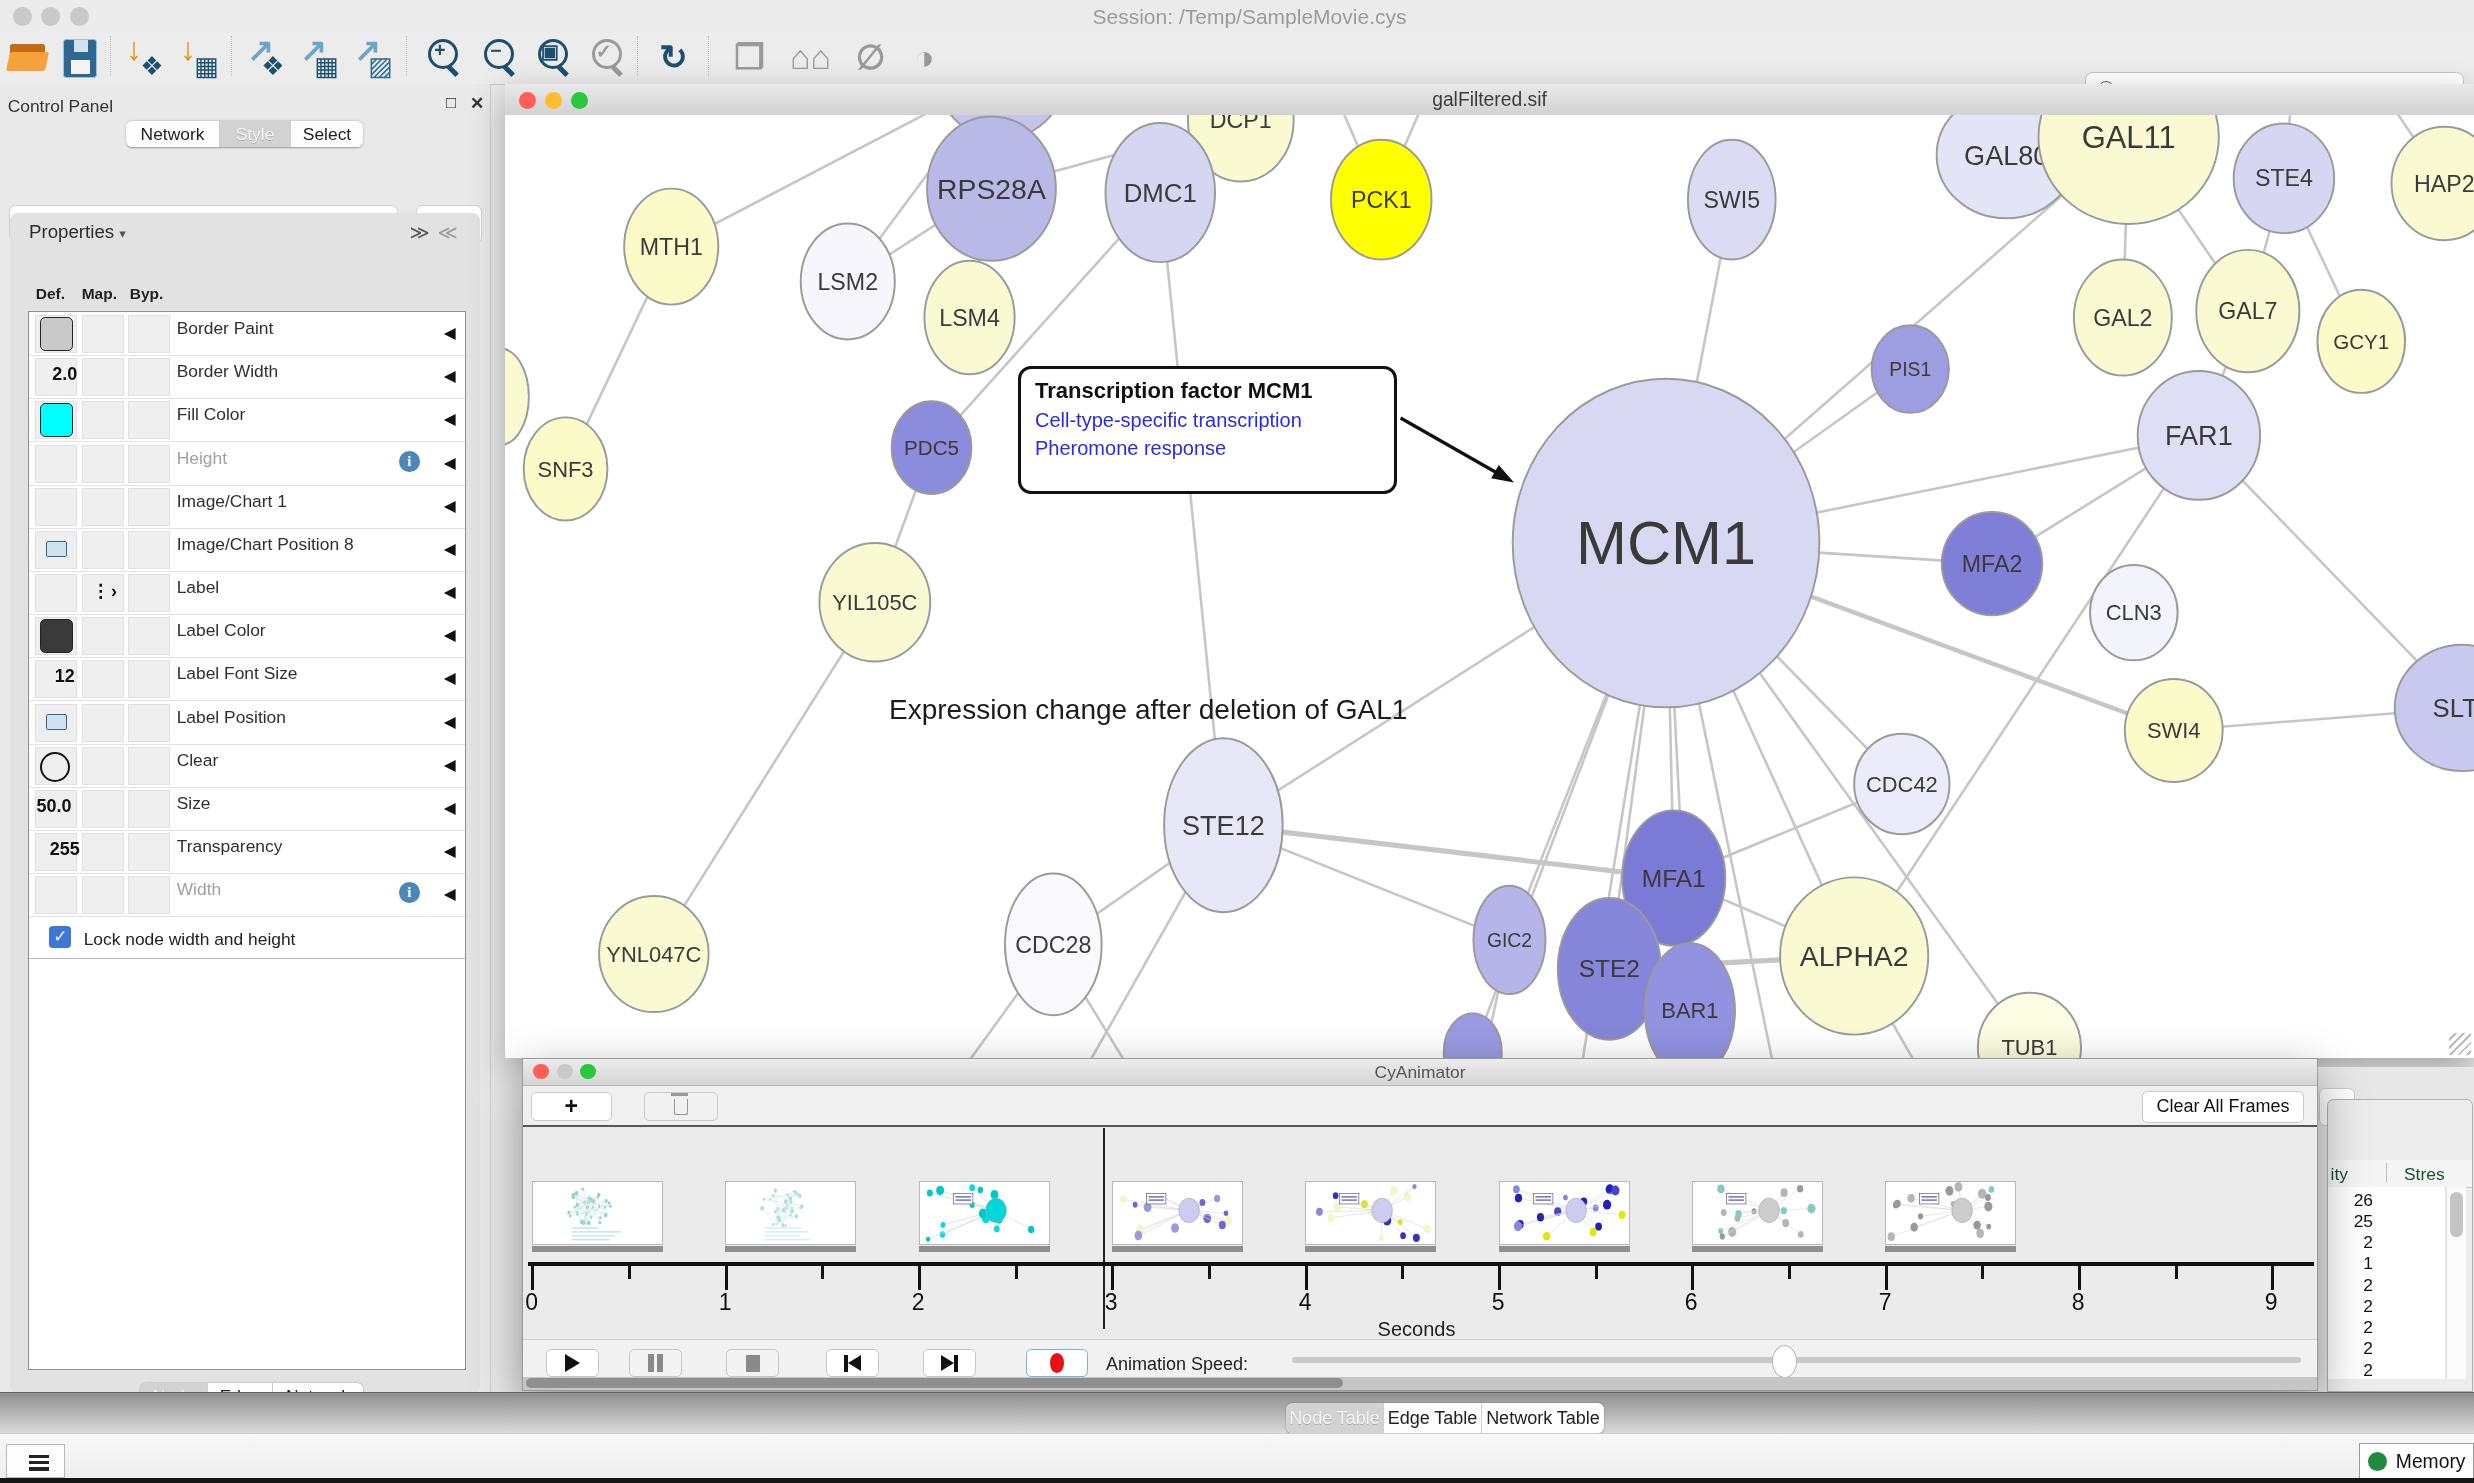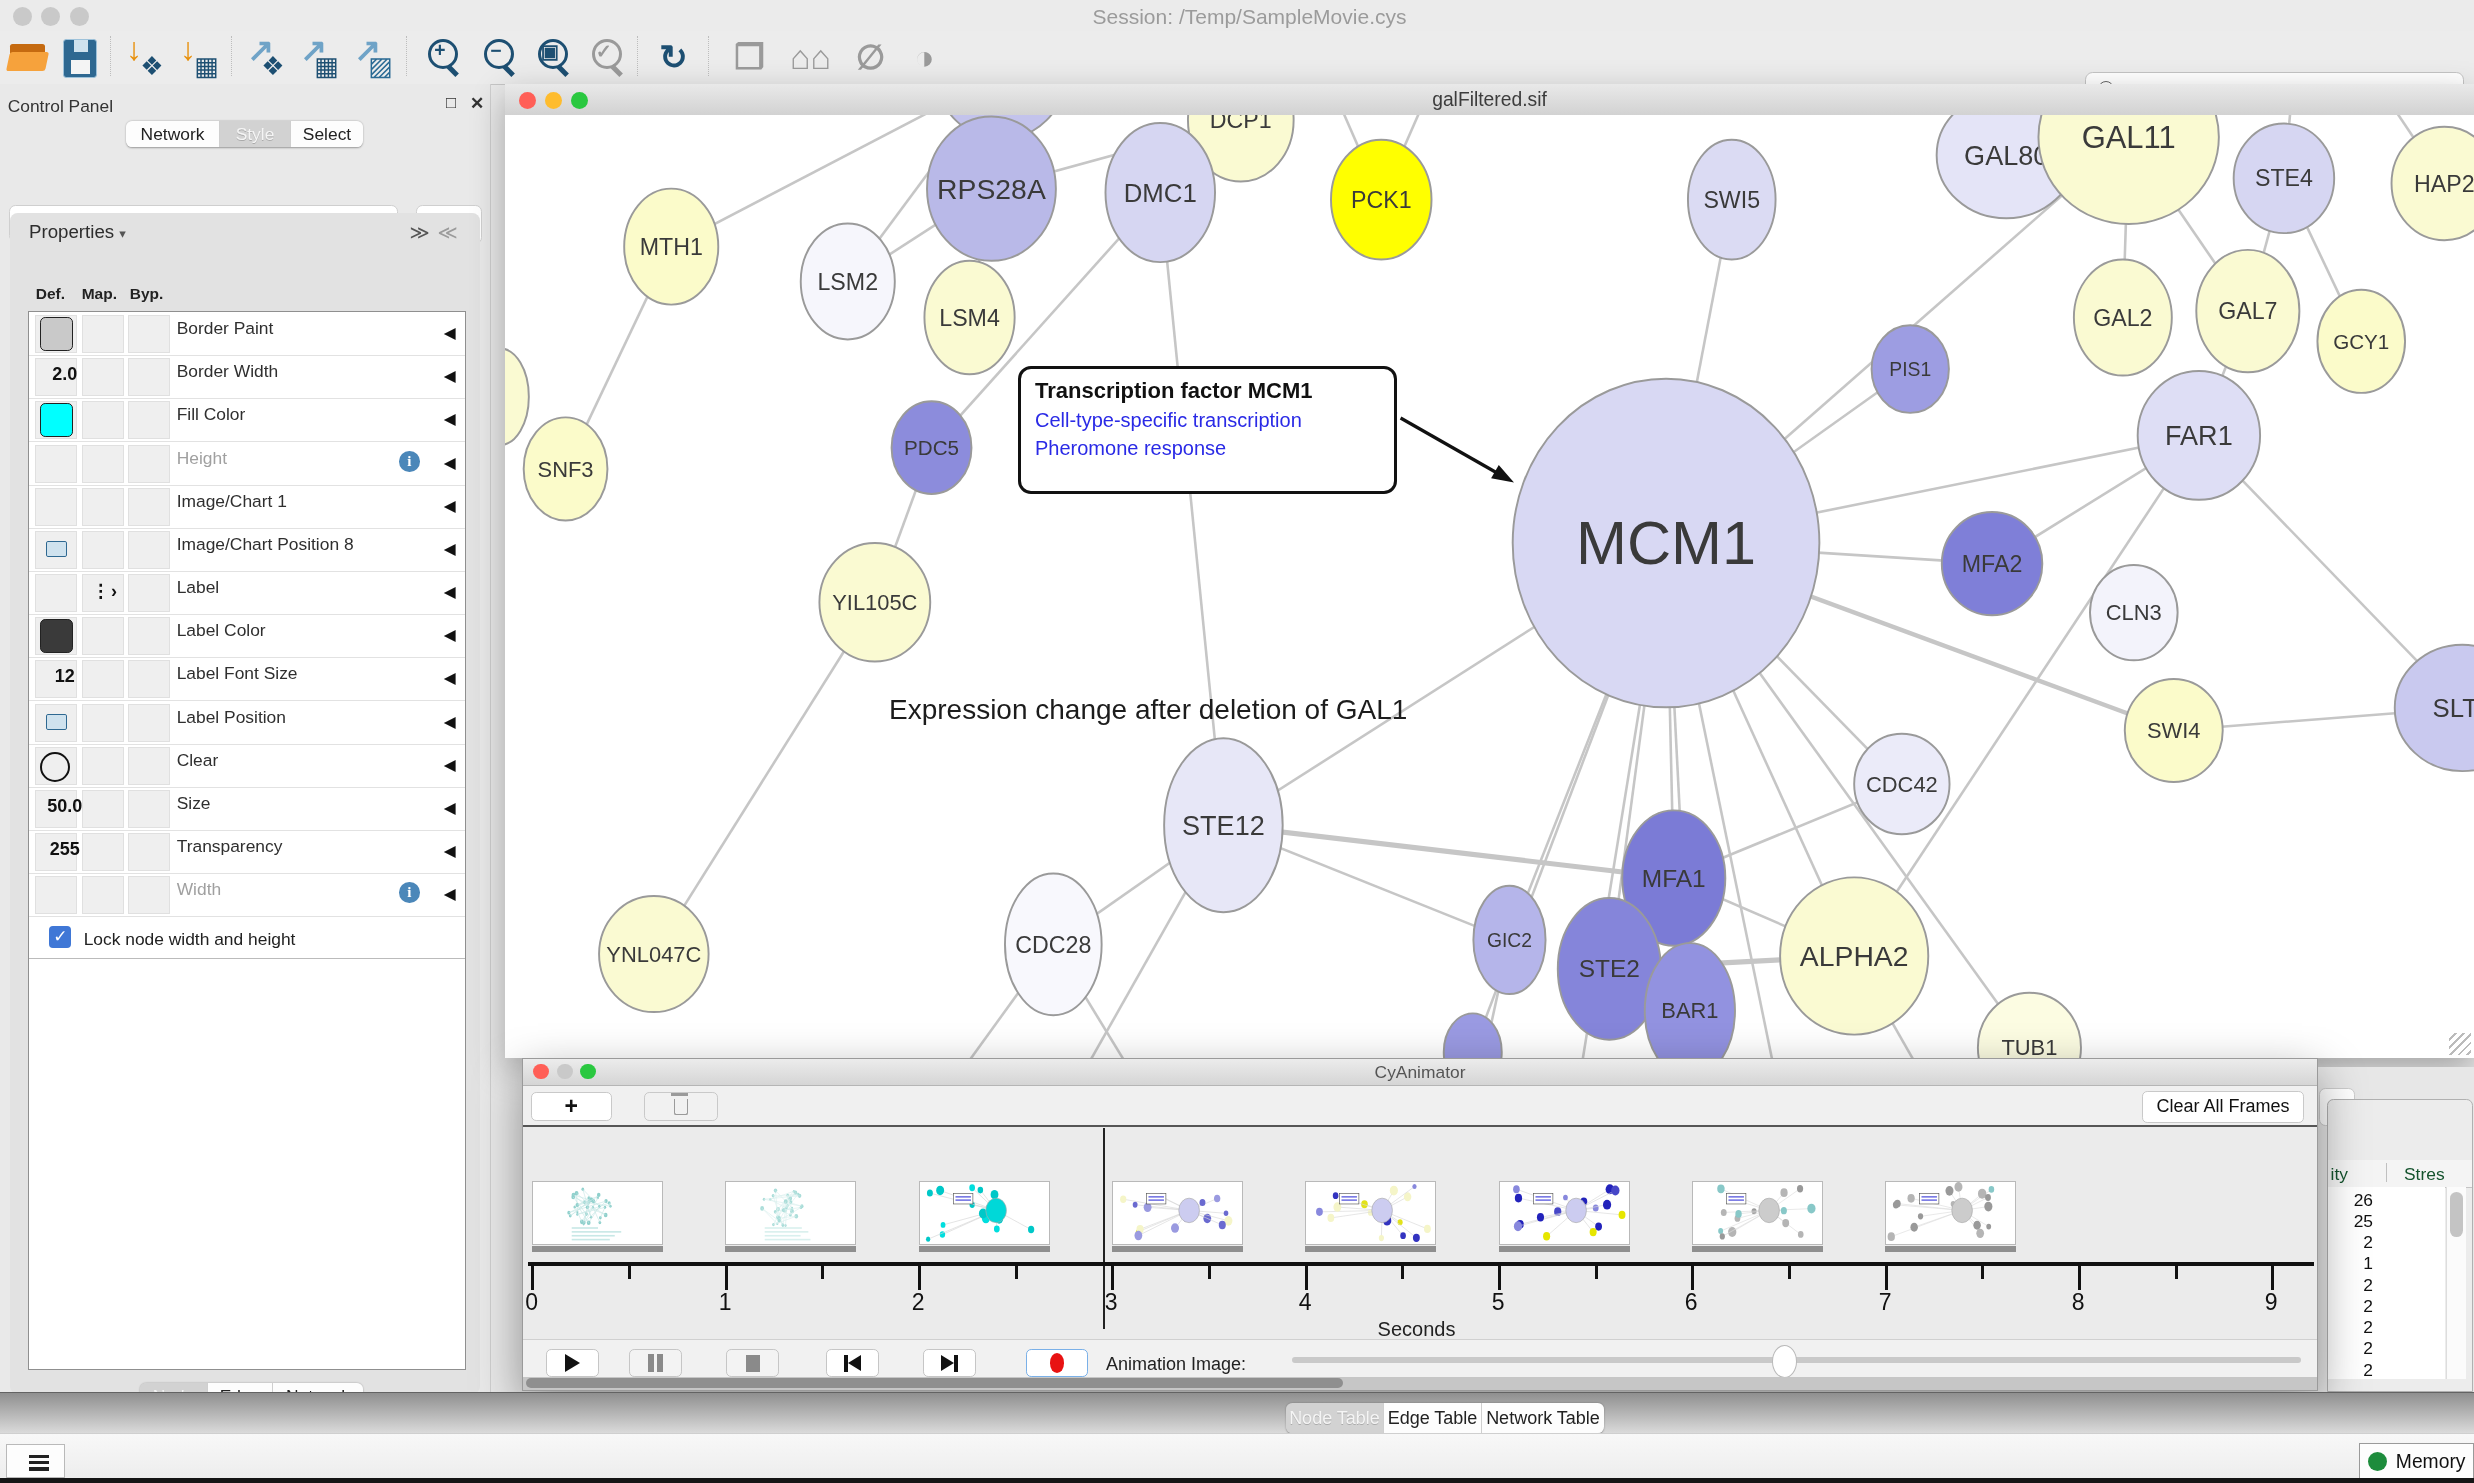--- a/index.html
+++ b/index.html
@@ -301,21 +301,21 @@
             <div class="pcell" style="left: 53px;"></div>
             <div class="pcell" style="left: 99px;"></div>
             <div style="position: absolute; left: 11.6px; top: 7.7px; width: 26px; height: 26px; border: 2.6px solid rgb(17, 17, 17); border-radius: 50%;"></div>
             <div class="plabel">Clear</div>
             <div class="ptri">◀</div>
           </div>
           <div class="prow" style="top: 475px;">
             <div class="pcell" style="left: 6.4px;"></div>
             <div class="pcell" style="left: 53px;"></div>
             <div class="pcell" style="left: 99px;"></div>
-            <div class="pval" style="left: 7.7px; text-align: center;">50.0</div>
+            <div class="pval" style="left: 7.7px; ">50.0</div>
             <div class="plabel">Size</div>
             <div class="ptri">◀</div>
           </div>
           <div class="prow" style="top: 518px;">
             <div class="pcell" style="left: 6.4px;"></div>
             <div class="pcell" style="left: 53px;"></div>
             <div class="pcell" style="left: 99px;"></div>
             <div class="pval" style="left: 7.7px; text-align: center;">255</div>
             <div class="plabel">Transparency</div>
             <div class="ptri">◀</div>
@@ -1043,21 +1043,21 @@
           <div class="bar-sm"></div>
           <div class="tri-l"></div>
         </div>
       <div class="pbtn" style="left:400px;">
           <div class="tri-r2"></div>
           <div class="bar-sm"></div>
         </div>
       <div class="pbtn" style="left:503px;width:62px;border:1.9px solid #7ab0e8;">
           <div class="rec"></div>
         </div>
-      <div class="speed-label">Animation Image:</div>
+      <div class="speed-label">Animation Speed:</div>
     </div>
     <div class="abs slider-track"></div>
     <div class="abs slider-thumb"></div>
     <div class="abs cy-hscroll">
         <div class="cy-hthumb"></div>
       </div>
   </div>
 
   <div class="abs tabbar">
     <div class="seg" id="south-tabs" style="left:1286px;top:10.3px;height:30px;font-size:18px;">

